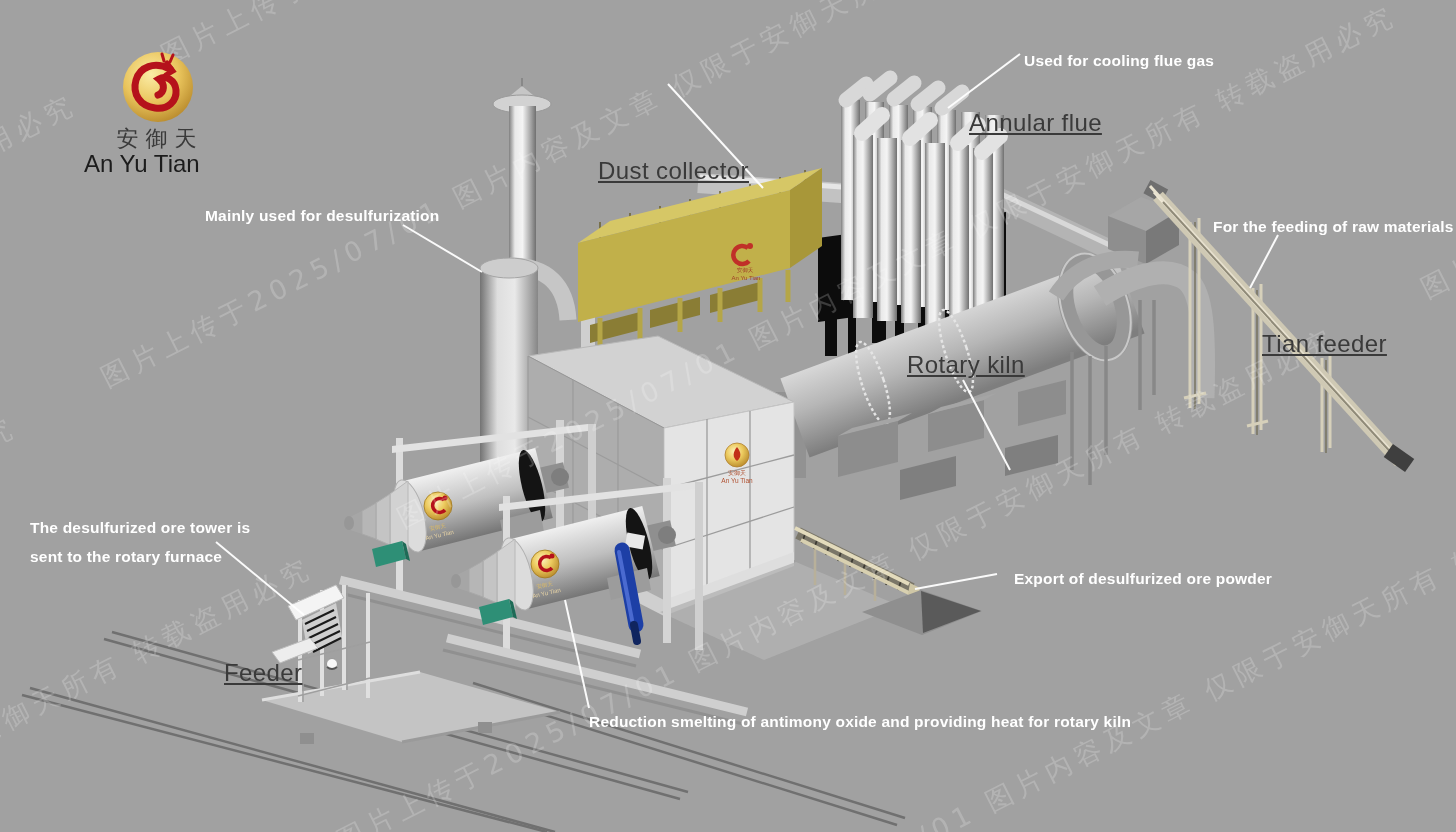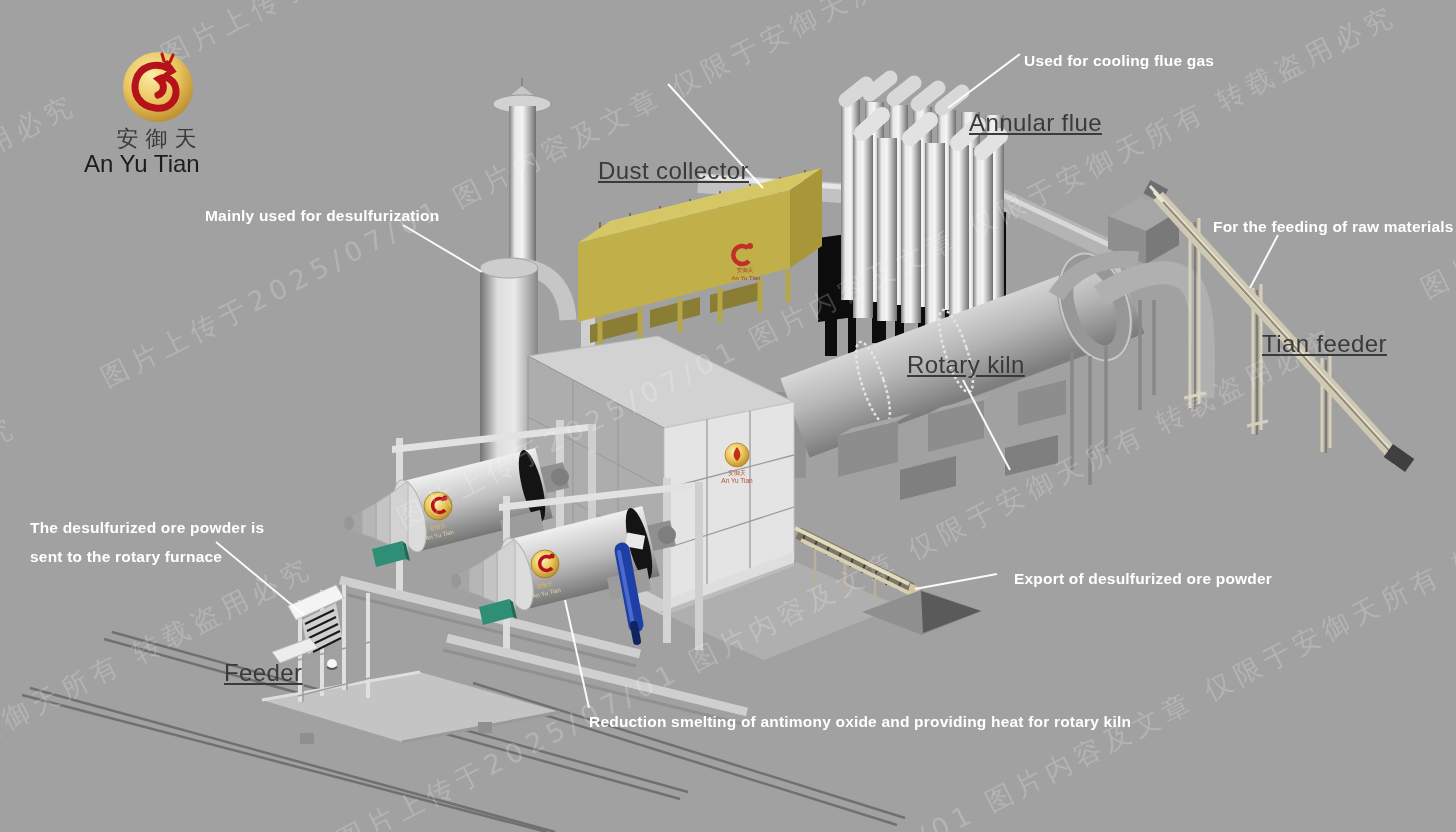--- a/index.html
+++ b/index.html
@@ -389,19 +389,19 @@
   <div class="logo-cn">安御天</div>
   <div class="logo-en">An Yu Tian</div>
 
   <div class="wlabel" style="left:1024px;top:52px">Used for cooling flue gas</div>
   <div class="dlabel" style="left:969px;top:109px">Annular flue</div>
   <div class="dlabel" style="left:598px;top:157px">Dust collector</div>
   <div class="wlabel" style="left:205px;top:207px">Mainly used for desulfurization</div>
   <div class="wlabel" style="left:1213px;top:218px">For the feeding of raw materials</div>
   <div class="dlabel" style="left:1262px;top:330px">Tian feeder</div>
   <div class="dlabel" style="left:907px;top:351px">Rotary kiln</div>
-  <div class="wlabel" style="left:30px;top:519px">The desulfurized ore powder is</div>
+  <div class="wlabel" style="left:30px;top:519px">The desulfurized ore tower is</div>
   <div class="wlabel" style="left:30px;top:548px">sent to the rotary furnace</div>
   <div class="wlabel" style="left:1014px;top:570px">Export of desulfurized ore powder</div>
   <div class="dlabel" style="left:224px;top:659px">Feeder</div>
   <div class="wlabel" style="left:589px;top:713px">Reduction smelting of antimony oxide and providing heat for rotary kiln</div>
 
 </div>
 
 </body></html>

